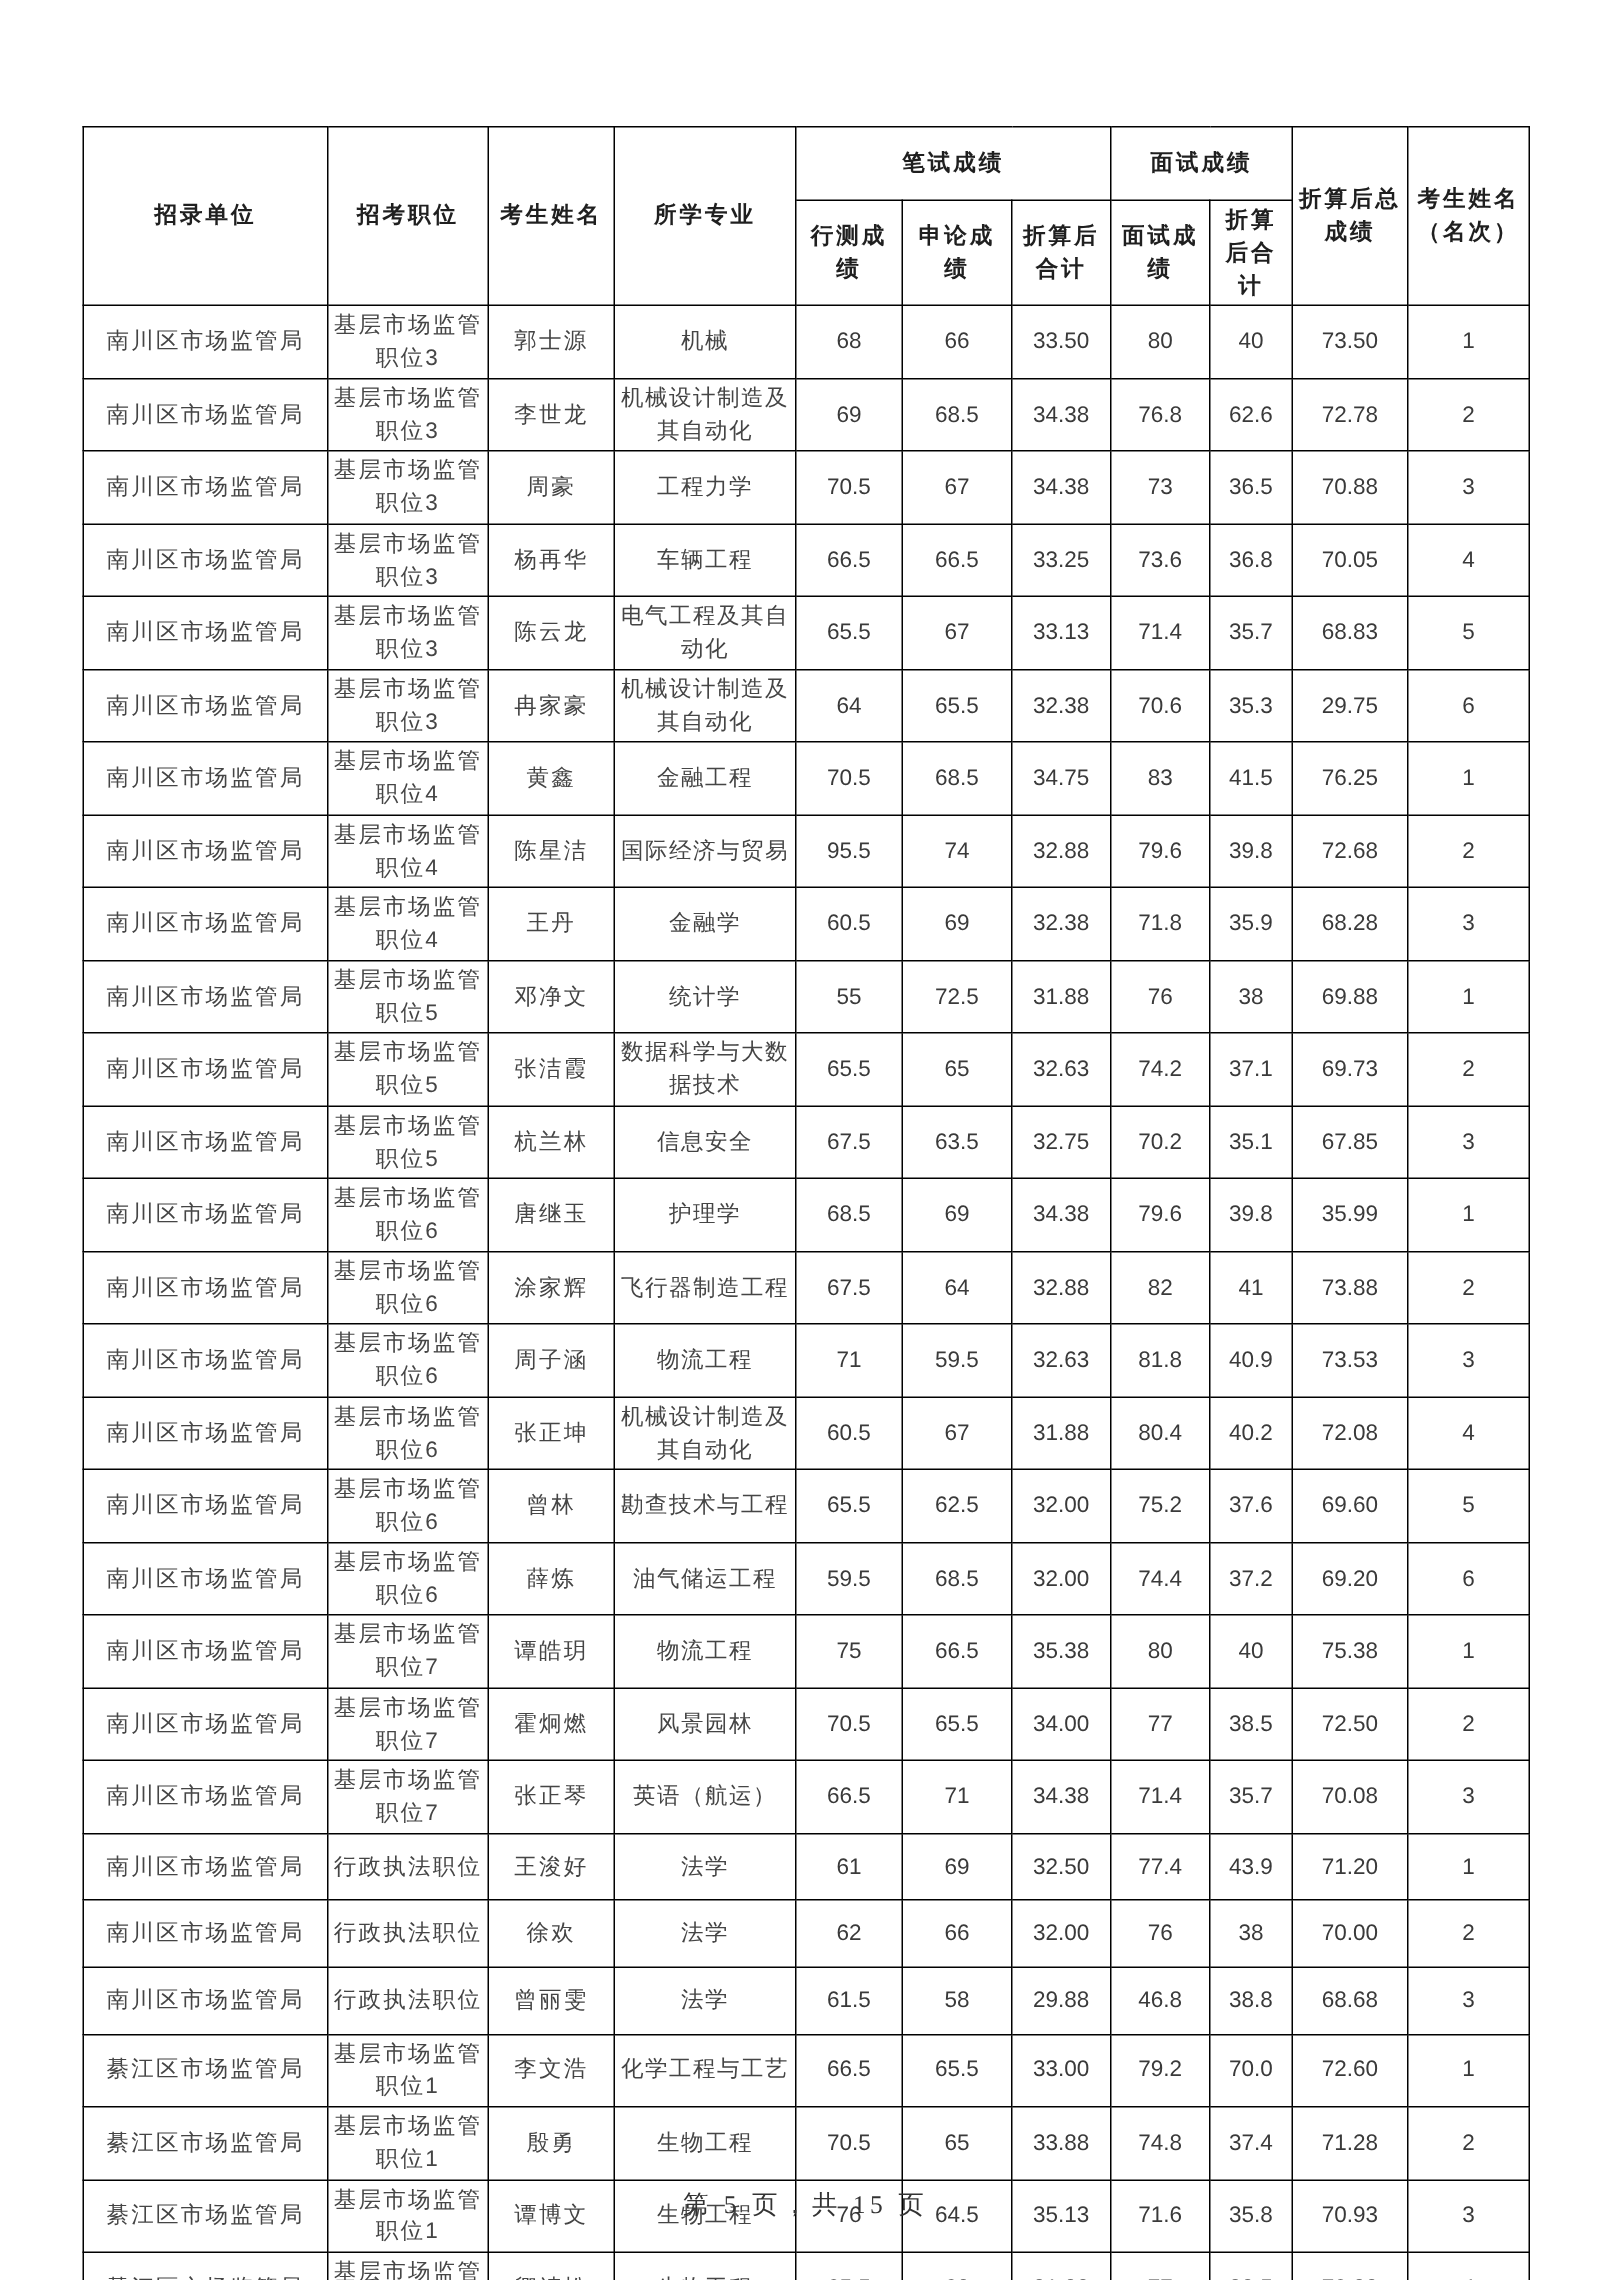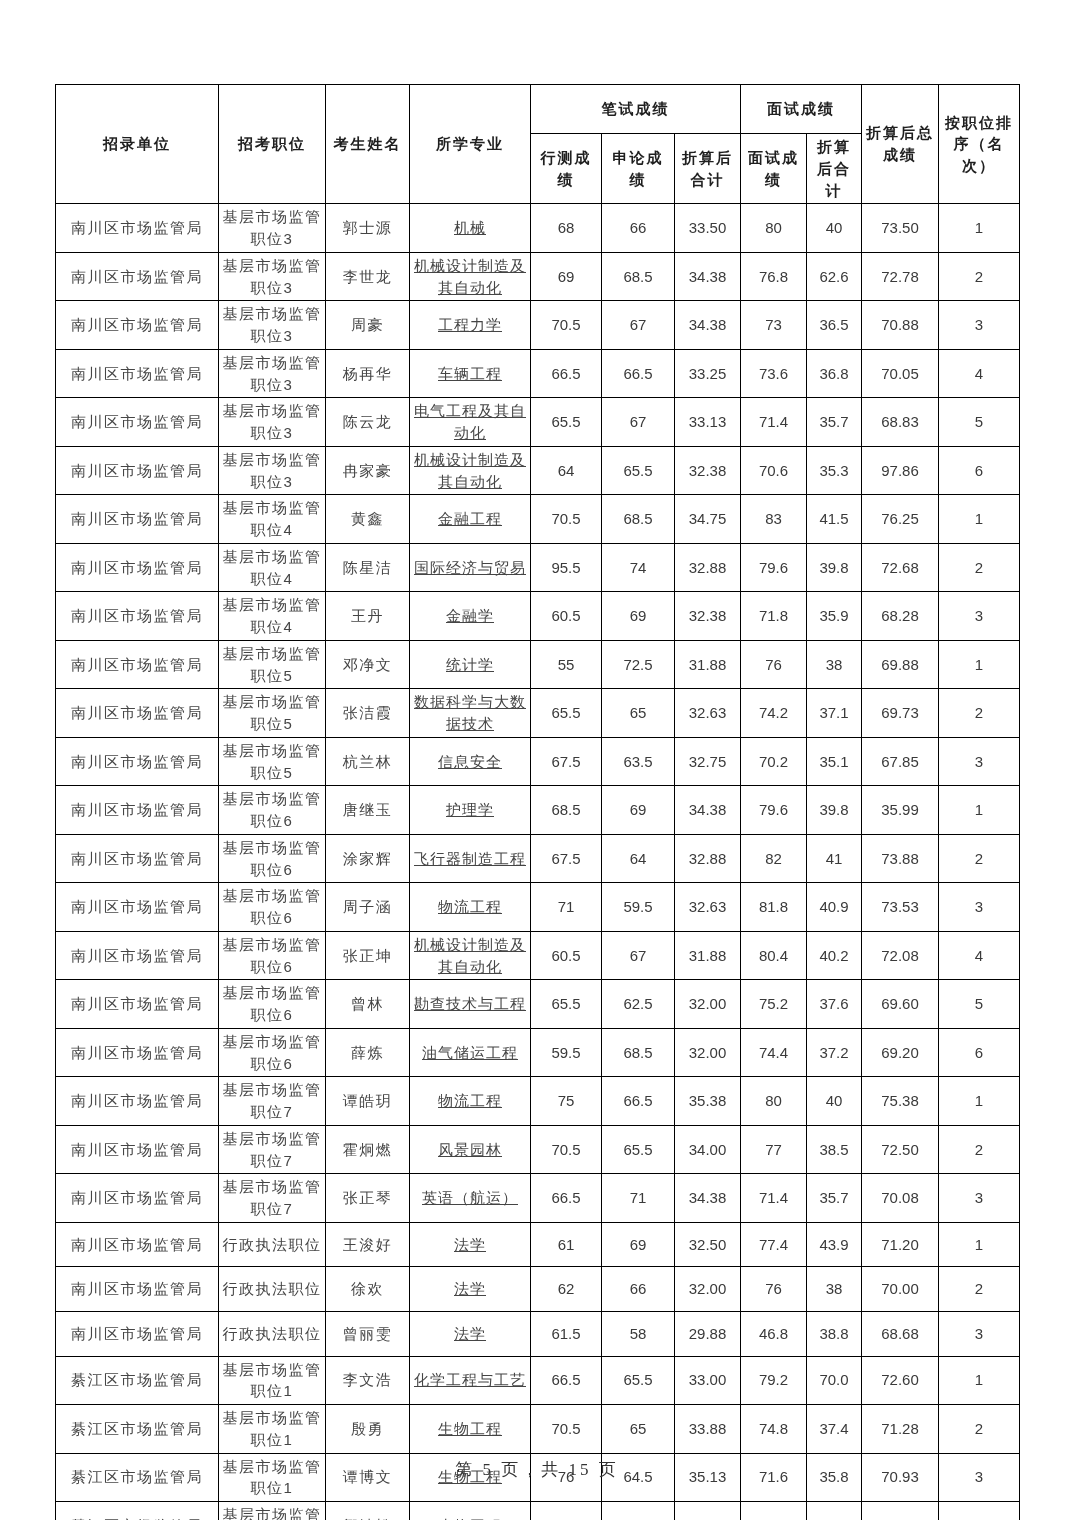--- a/index.html
+++ b/index.html
@@ -20,21 +20,21 @@
     padding:2px 3px;
     overflow:hidden;
     word-break:break-all;
   }
   table.score-table th{
     font-weight:bold;color:#1f1f1f;letter-spacing:2px;
   }
   .hrow1 th{height:44px;}
   .hrow2 th{height:38px;}
   td.cjk{letter-spacing:1.5px;color:#454545;}
-  td.major{text-align:left;padding-left:5px;padding-right:1px;letter-spacing:1px;text-decoration:underline;}
+  td.major{text-align:left;padding-left:5px;padding-right:1px;letter-spacing:1px;}
   td.num{letter-spacing:0;color:#3a3a3a;}
   tbody tr{height:44.6px;}
   .page-footer{
     position:absolute;left:0;top:1458px;width:1074px;
     text-align:center;font-family:"Liberation Serif", serif;
     font-size:17px;color:#333;letter-spacing:3px;
   }
 </style>
 </head>
 <body>
@@ -56,21 +56,21 @@
     </colgroup>
     <thead>
       <tr class="hrow1">
         <th rowspan="2">招录单位</th>
         <th rowspan="2">招考职位</th>
         <th rowspan="2">考生姓名</th>
         <th rowspan="2">所学专业</th>
         <th colspan="3">笔试成绩</th>
         <th colspan="2">面试成绩</th>
         <th rowspan="2">折算后总成绩</th>
-        <th rowspan="2">按职位排序（名次）</th>
+        <th rowspan="2">考生姓名（名次）</th>
       </tr>
       <tr class="hrow2">
         <th>行测成绩</th>
         <th>申论成绩</th>
         <th>折算后合计</th>
         <th>面试成绩</th>
         <th>折算后合计</th>
       </tr>
     </thead>
     <tbody>
@@ -142,21 +142,21 @@
         <tr>
     <td class="cjk">南川区市场监管局</td>
     <td class="cjk">基层市场监管职位3</td>
     <td class="cjk">冉家豪</td>
     <td class="cjk major">机械设计制造及其自动化</td>
     <td class="num">64</td>
     <td class="num">65.5</td>
     <td class="num">32.38</td>
     <td class="num">70.6</td>
     <td class="num">35.3</td>
-    <td class="num">97.86</td>
+    <td class="num">29.75</td>
     <td class="num">6</td>
   </tr>
         <tr>
     <td class="cjk">南川区市场监管局</td>
     <td class="cjk">基层市场监管职位4</td>
     <td class="cjk">黄鑫</td>
     <td class="cjk major">金融工程</td>
     <td class="num">70.5</td>
     <td class="num">68.5</td>
     <td class="num">34.75</td>

